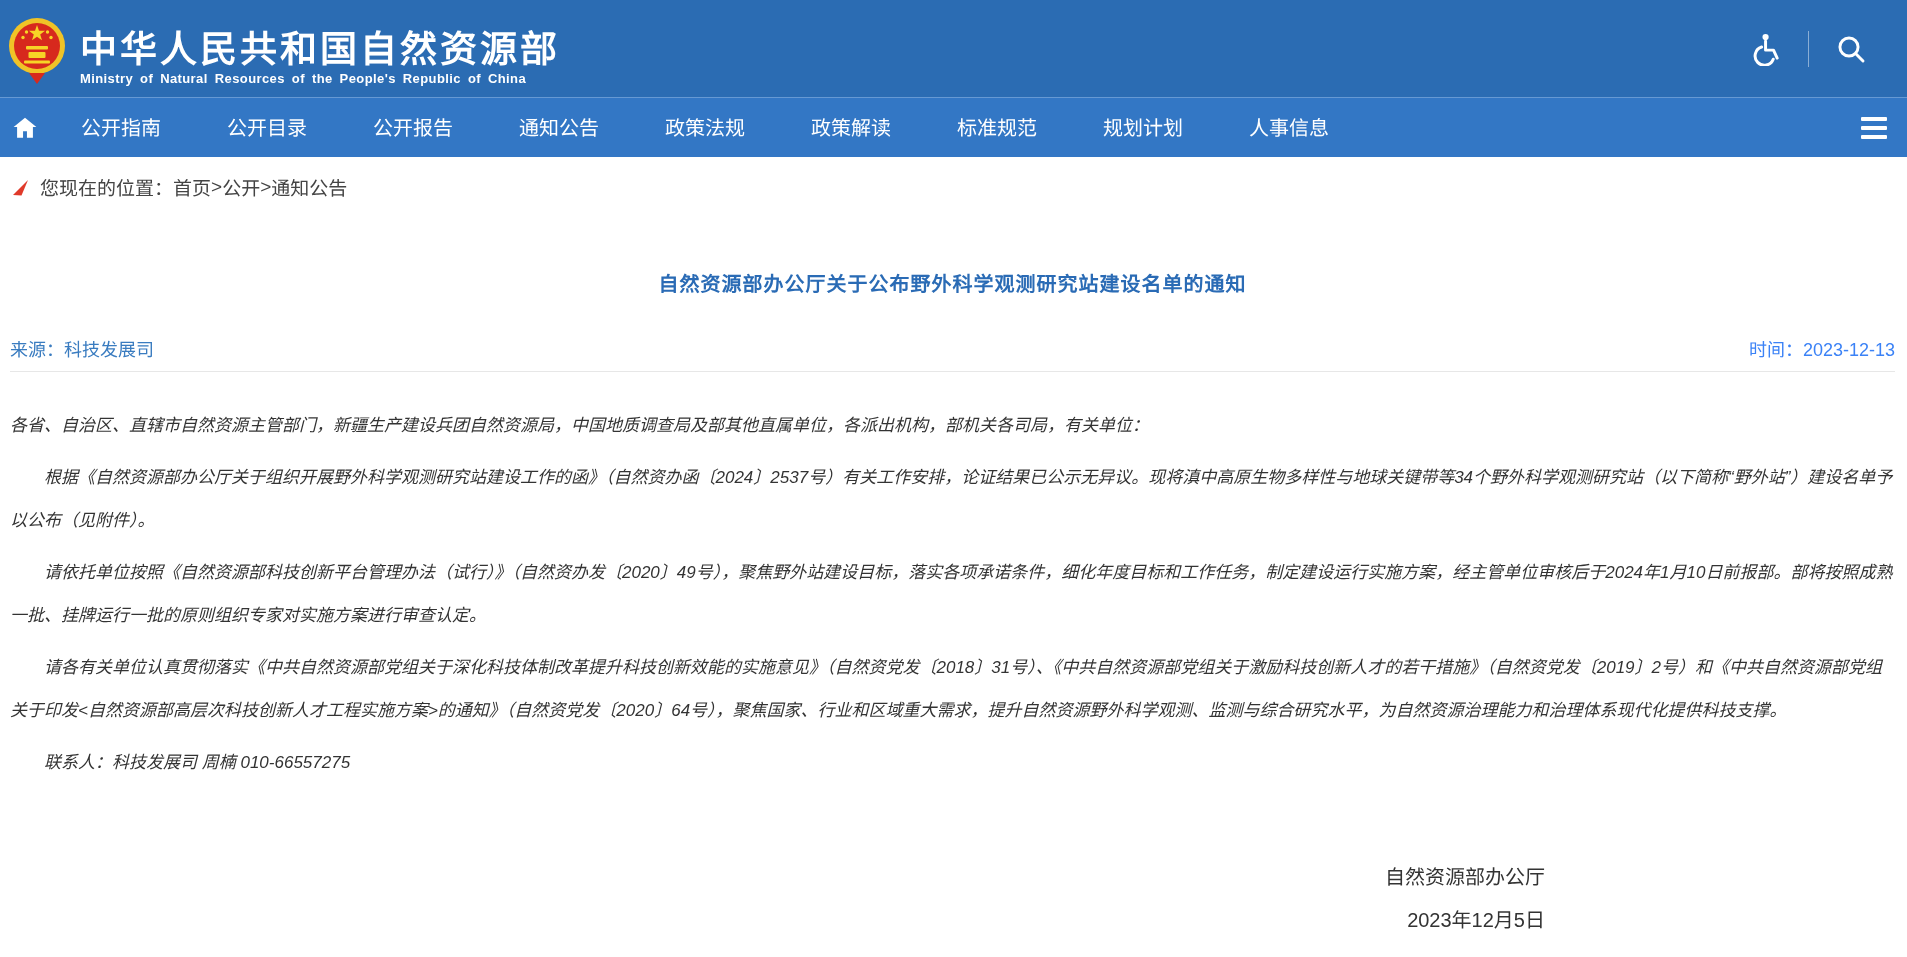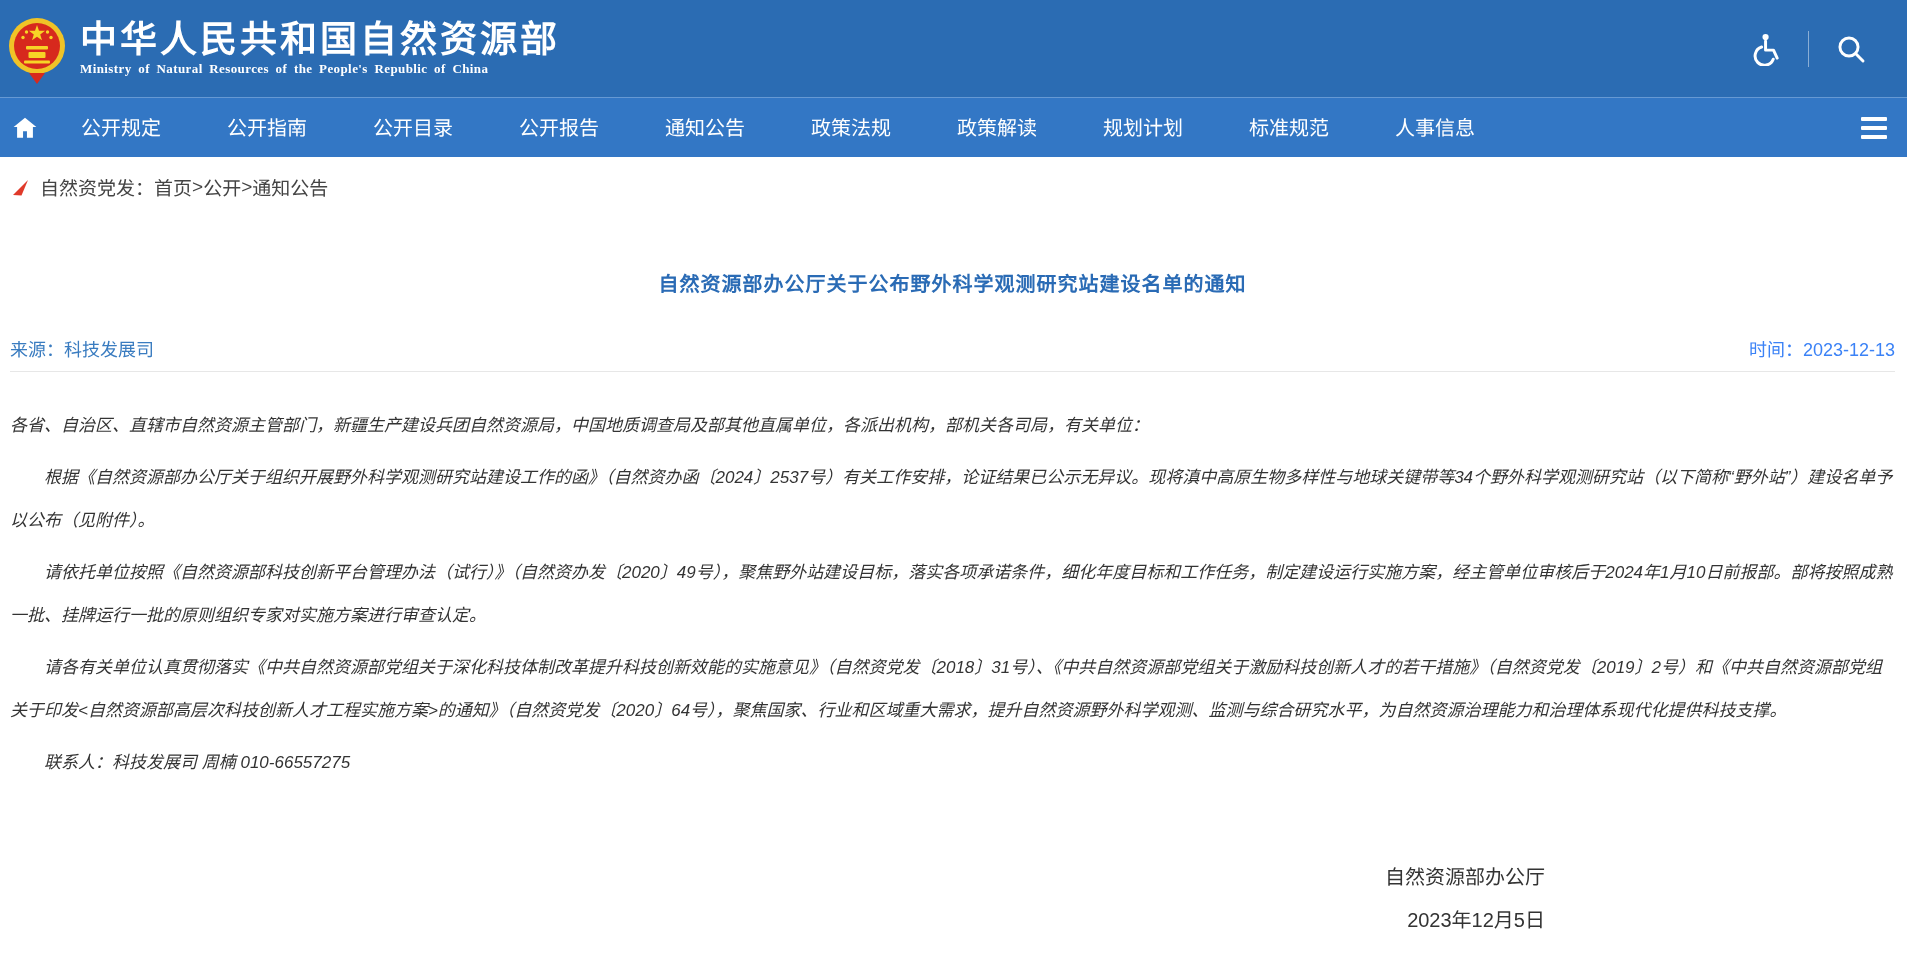--- a/index.html
+++ b/index.html
@@ -2,21 +2,21 @@
 <html lang="zh-CN"><head>
 <meta charset="utf-8">
 <style>
   * { margin:0; padding:0; box-sizing:border-box; }
   html,body { width:1907px; height:957px; overflow:hidden; background:#fff;
     font-family:"Liberation Sans","DejaVu Sans",sans-serif; }
 
   
   .top-header{ height:97px; background:#2b6cb3; display:flex; align-items:center;
     padding:0 40px 0 8px; position:relative; }
-  .brand{ display:flex; align-items:center;font-family:Liberation Serif, serif; }
+  .brand{ display:flex; align-items:flex-end; }
   .emblem{ width:58px; height:70px; margin-top:4px; }
   .brand-text{ margin-left:14px; color:#fff; }
   .brand-cn{ font-size:37px; font-weight:bold; letter-spacing:3px; line-height:1.1; }
   .brand-en{ font-size:13px; font-weight:bold; letter-spacing:.4px; margin-top:0; word-spacing:3px;}
   .header-actions{ margin-left:auto; display:flex; align-items:center; gap:26px; }
   .hicon{ cursor:pointer; display:flex; align-items:center; }
   .vdivider{ width:1px; height:36px; background:rgba(255,255,255,.45); }
 
   
   .main-nav{ height:60px; background:#3377c5; border-top:1px solid rgba(255,255,255,.25);
@@ -92,42 +92,41 @@
     </span>
   </div>
 </header>
 
 <nav class="main-nav">
   <span class="home-icon">
     <svg width="26" height="26" viewBox="0 0 24 24">
       <path d="M12 2.5 L1.5 11 h3.2 v10 h5.5 v-6 h3.6 v6 h5.5 v-10 h3.2 Z" fill="#fff"></path>
     </svg>
   </span>
-  <a class="nav-item">公开规定</a>
   <a class="nav-item">公开指南</a>
   <a class="nav-item">公开目录</a>
   <a class="nav-item">公开报告</a>
   <a class="nav-item">通知公告</a>
   <a class="nav-item">政策法规</a>
   <a class="nav-item">政策解读</a>
+  <a class="nav-item">标准规范</a>
   <a class="nav-item">规划计划</a>
-  <a class="nav-item">标准规范</a>
   <a class="nav-item">人事信息</a>
   <span class="menu-icon">
       <i></i>
       <i></i>
       <i></i>
     </span>
 </nav>
 
 <div class="breadcrumb">
   <svg class="crumb-pointer" width="18" height="18" viewBox="0 0 18 18">
     <polygon points="1,16 16,1 9.5,16.5" fill="#e03a2a"></polygon>
   </svg>
-  <span class="crumb-label">自然资党发：</span>
+  <span class="crumb-label">您现在的位置：</span>
   <a class="crumb-link">首页</a>
   <span class="crumb-sep">&gt;</span>
   <a class="crumb-link">公开</a>
   <span class="crumb-sep">&gt;</span>
   <a class="crumb-link">通知公告</a>
 </div>
 
 <main class="article">
   <h1 class="article-title">自然资源部办公厅关于公布野外科学观测研究站建设名单的通知</h1>
 

